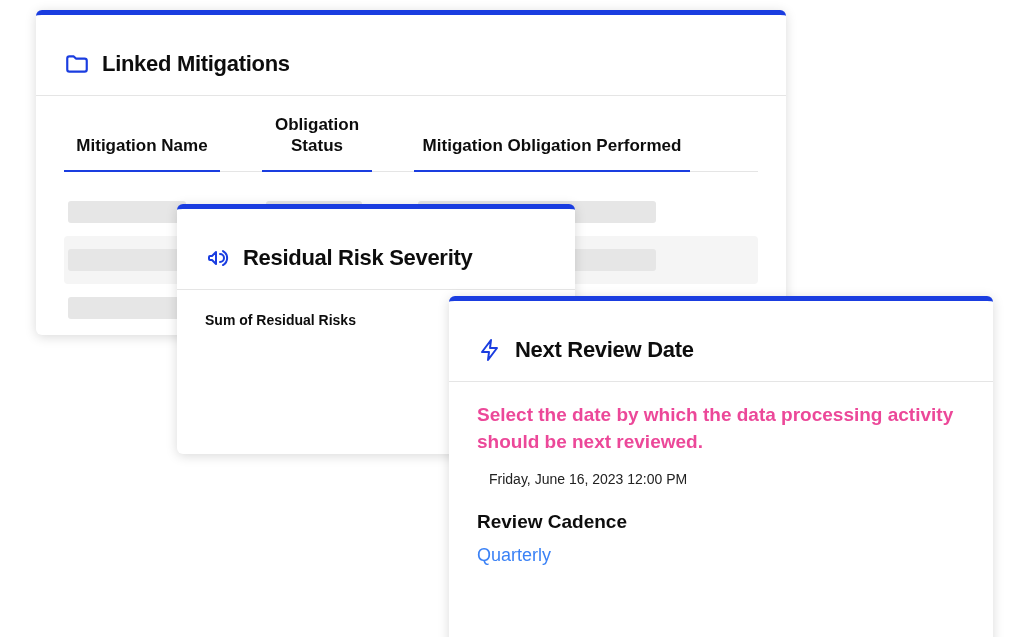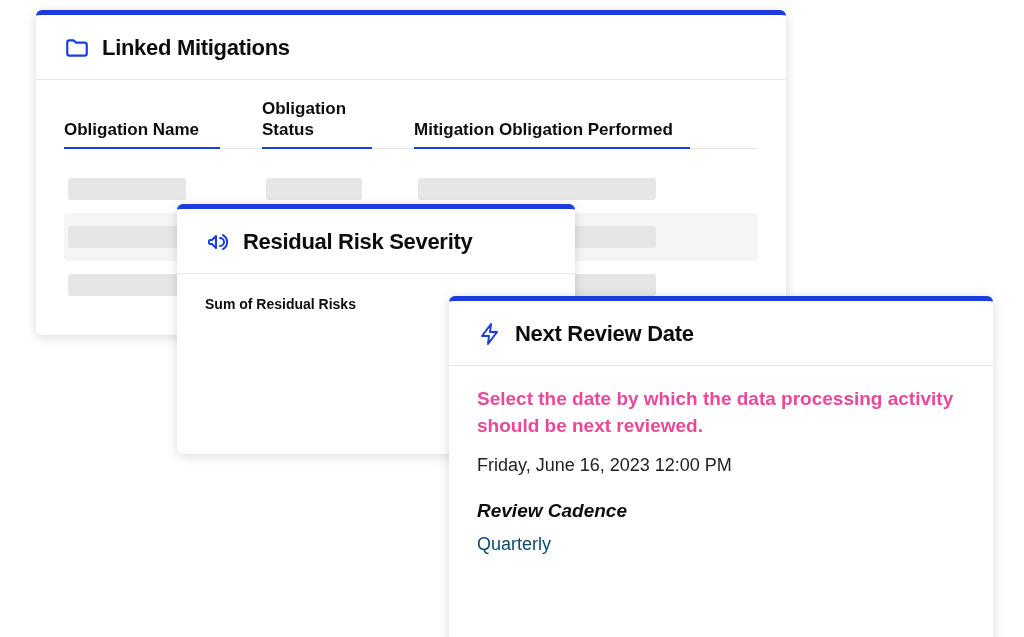--- a/index.html
+++ b/index.html
@@ -20,21 +20,21 @@
     .card-linked {
       left: 36px;
       top: 10px;
       width: 750px;
       height: 325px;
     }
     .card-header {
       display: flex;
       align-items: center;
       gap: 12px;
-      padding: 20px 28px 18px 28px;
+      padding: 36px 28px 18px 28px;
     }
     .card-header .icon {
       width: 26px;
       height: 26px;
       display: flex;
       align-items: center;
       justify-content: center;
       color: #1a3de0;
     }
     .card-header h2 {
@@ -53,23 +53,24 @@
     }
     .table-headers {
       display: flex;
       gap: 42px;
       align-items: flex-end;
     }
     .th {
       font-size: 17px;
       font-weight: 700;
       color: #0d0d0d;
-      padding-bottom: 6px;
+      padding-bottom: 13px;
       border-bottom: 2px solid #1a3de0;
       line-height: 1.25;
+      text-align: center;
     }
     .th-name { width: 156px; }
     .th-status { width: 110px; }
     .th-activities { width: 276px; }
     .header-underline {
       height: 1px;
       background: #e5e5e5;
       width: 100%;
       margin-top: -1px;
     }
@@ -128,55 +129,55 @@
       padding: 20px 28px 22px 28px;
     }
     .review-body .prompt {
       font-size: 19px;
       font-weight: 700;
       color: #ec4899;
       line-height: 1.4;
       margin-bottom: 16px;
     }
     .review-body .date {
-      font-size: 18px;
+      font-size: 14px;
       font-weight: 400;
       color: #222;
       margin-bottom: 24px;
+      margin-left: 12px;
     }
     .review-body .cadence-label {
       font-size: 19px;
       font-weight: 700;
       color: #0d0d0d;
       margin-bottom: 12px;
-      font-style: italic;
     }
     .review-body .cadence-value {
       font-size: 18px;
       font-weight: 400;
-      color: #0c4a6e;
+      color: #3b82f6;
     }
     svg { display: block; }
   </style>
 </head>
 <body>
 
 <div class="card card-linked">
   <div class="card-header">
     <span class="icon">
       <svg width="26" height="26" viewBox="0 0 24 24" fill="none" stroke="#1a3de0" stroke-width="2" stroke-linecap="round" stroke-linejoin="round">
         <path d="M3 7a2 2 0 0 1 2-2h4l2 2h8a2 2 0 0 1 2 2v8a2 2 0 0 1-2 2H5a2 2 0 0 1-2-2V7z"></path>
       </svg>
     </span>
     <h2>Linked Mitigations</h2>
   </div>
   <div class="divider"></div>
   <div class="table-area">
     <div class="table-headers">
-      <div class="th th-name">Obligation Name</div>
+      <div class="th th-name">Mitigation Name</div>
       <div class="th th-status">Obligation Status</div>
       <div class="th th-activities">Mitigation Obligation Performed</div>
     </div>
     <div class="header-underline"></div>
     <div class="rows">
       <div class="row">
         <div class="cell-name">
             <div class="skel skel-name"></div>
           </div>
         <div class="cell-status">

